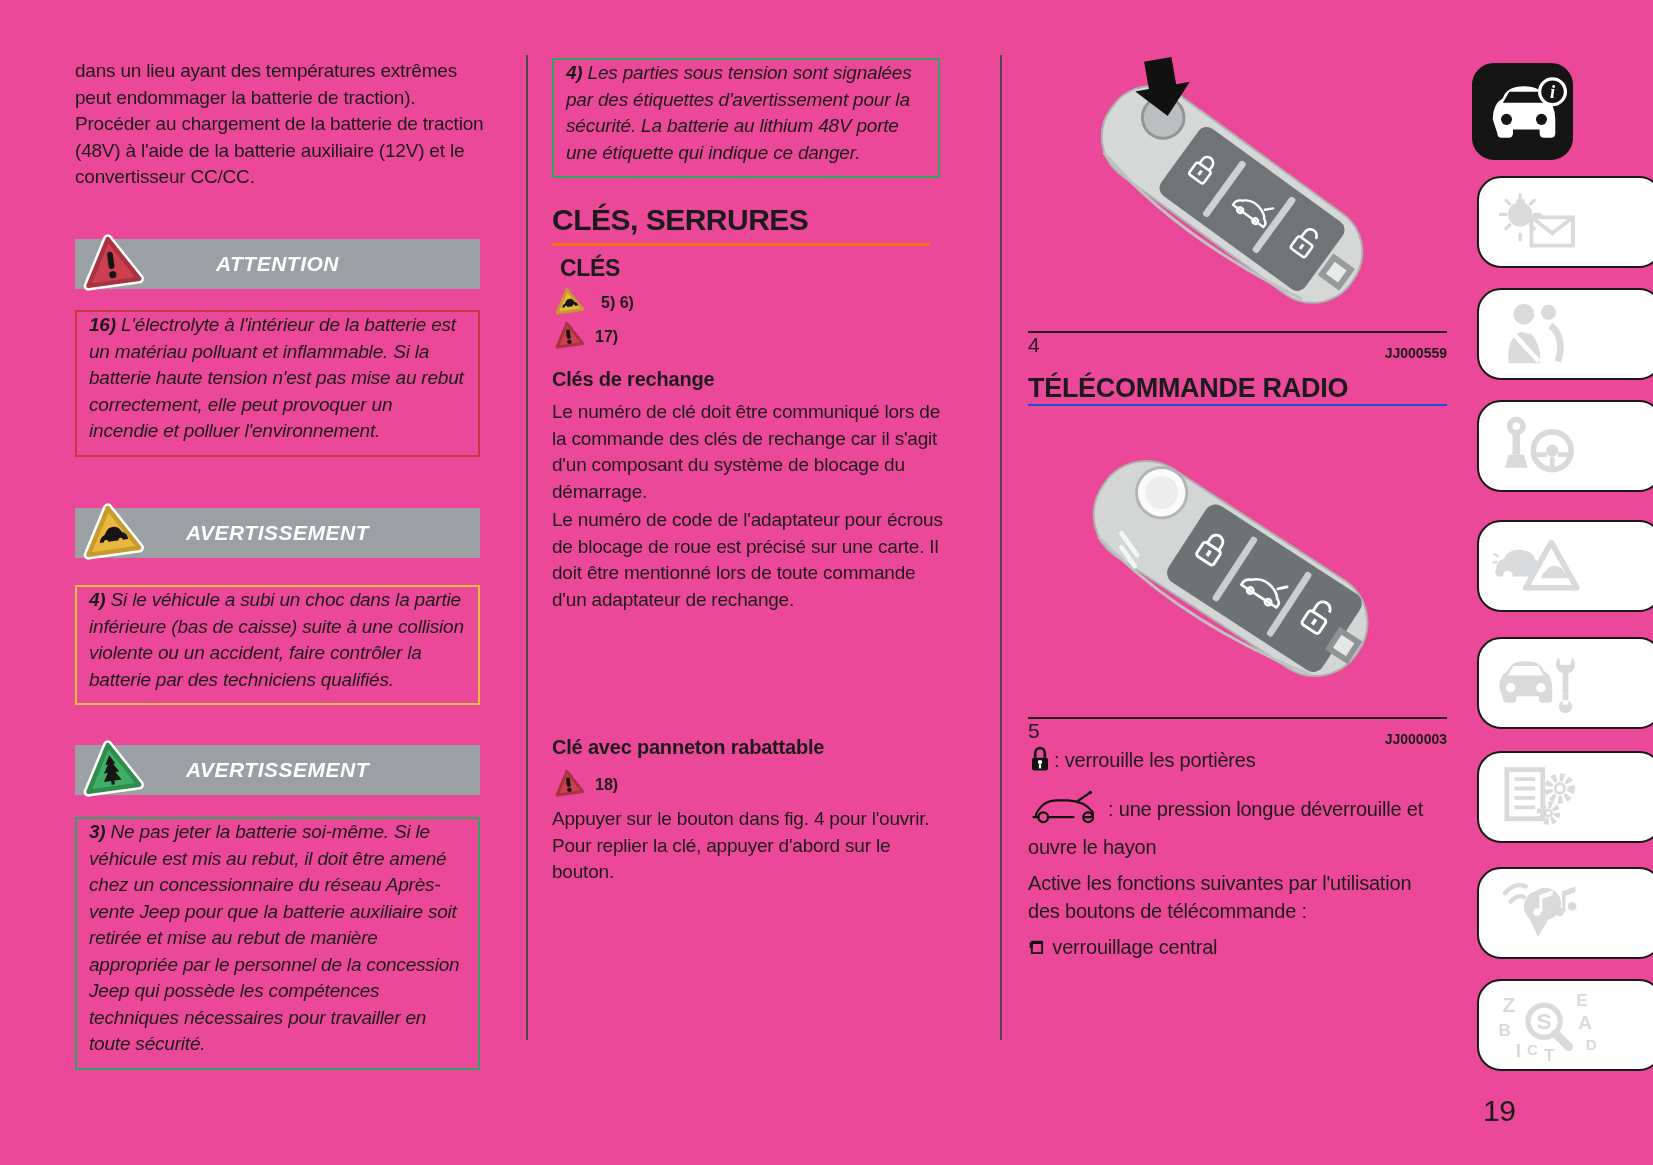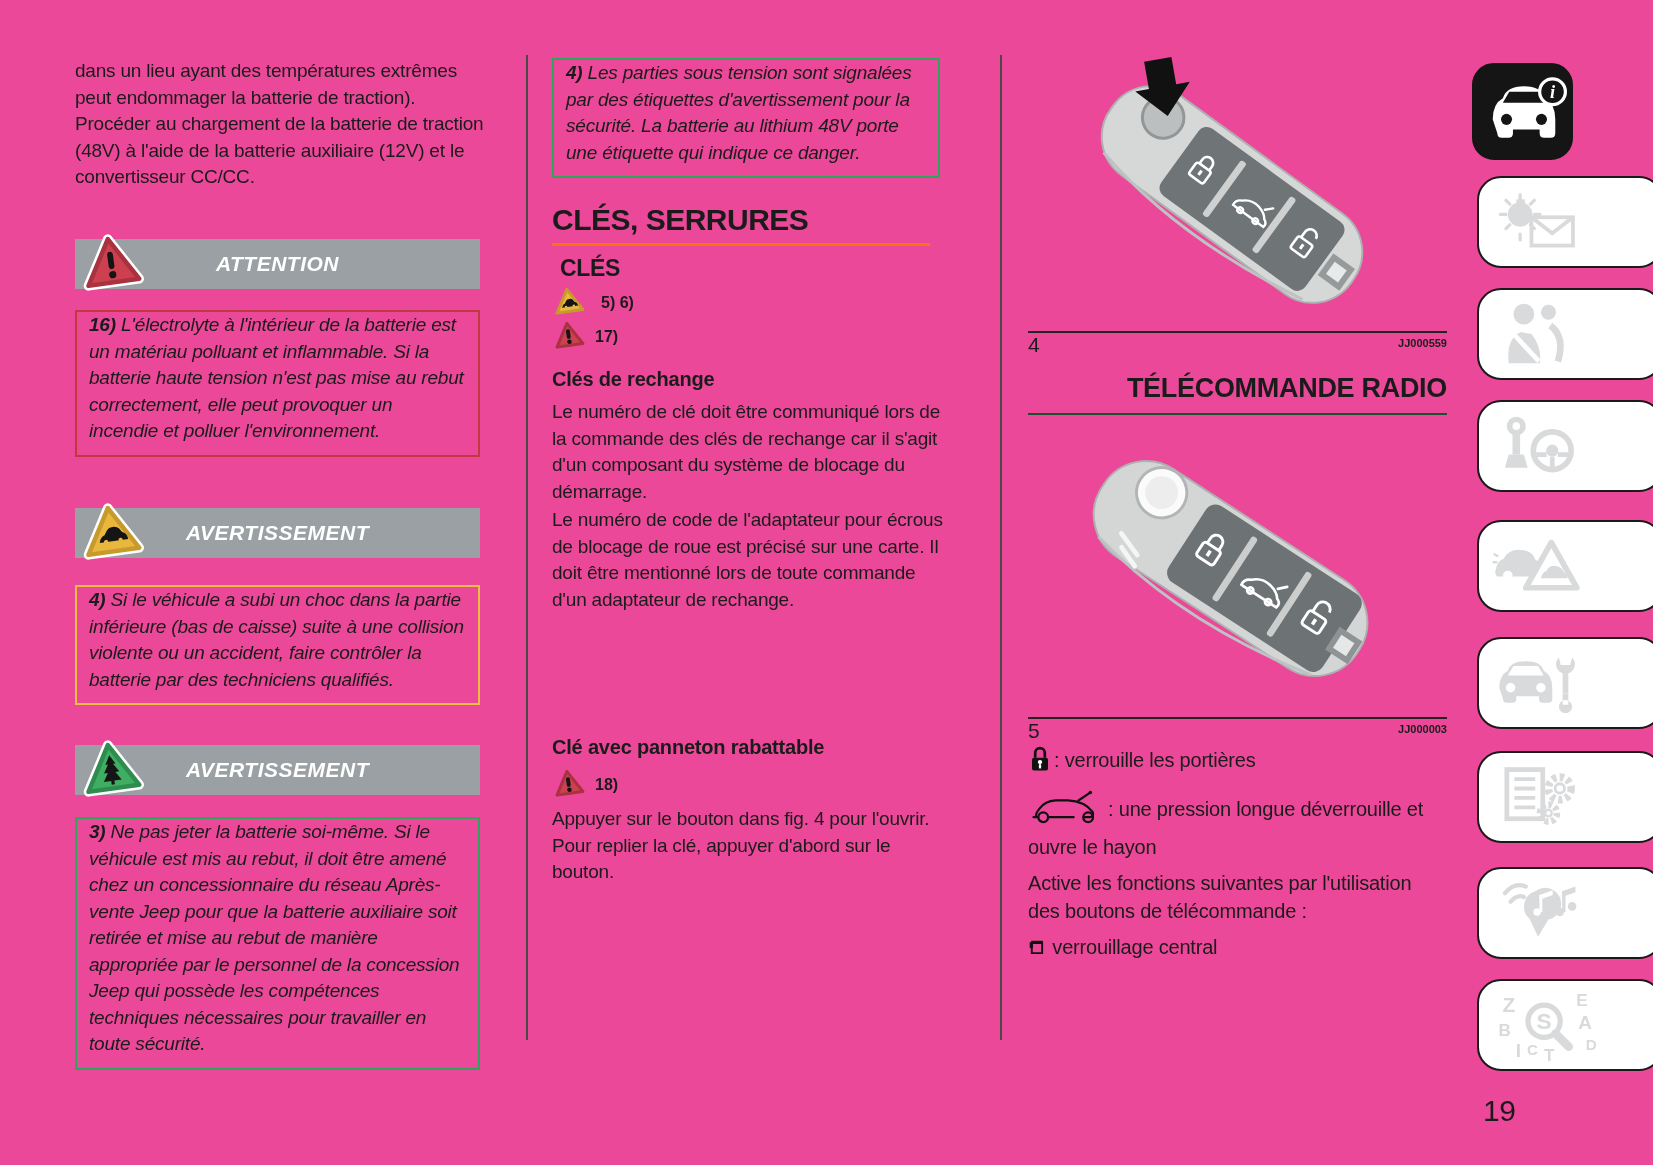--- a/index.html
+++ b/index.html
@@ -24,23 +24,23 @@
   .sectitle{font-size:30px;font-weight:bold;letter-spacing:-0.5px;border-bottom:3px solid #f97316;
             padding-bottom:6px;margin:0;}
   .subtitle{font-size:23px;font-weight:bold;letter-spacing:-0.3px;margin:0;}
   .refrow{display:flex;align-items:center;gap:10px;}
   .reflabel{font-size:16px;font-weight:bold;letter-spacing:0;}
   .parahead{font-size:20px;font-weight:bold;margin:0;letter-spacing:-0.2px;}
   
   .figrule{border-top:2px solid #222;}
   .figcap{display:flex;justify-content:space-between;align-items:flex-start;}
   .fignum{font-size:21px;}
-  .figcode{font-size:11px;font-weight:bold;letter-spacing:0;padding-top:4px;}
-  .rtitle{font-size:27px;font-weight:bold;letter-spacing:-0.3px;border-bottom:2px solid #14532d;
-          padding-bottom:9px;margin:0;text-align:right;}
+  .figcode{font-size:14px;font-weight:bold;letter-spacing:0;padding-top:12px;}
+  .rtitle{font-size:27px;font-weight:bold;letter-spacing:-0.3px;border-bottom:2px solid #1d4ed8;
+          margin:0;}
   .fnrow{font-size:20px;line-height:28px;letter-spacing:-0.2px;margin-bottom:8px;}
   .fnrow .ficon{display:inline-block;vertical-align:middle;margin-right:2px;}
   
   .tab{position:absolute;left:1477px;width:186px;height:92px;border:2.5px solid #1a1a1a;
        border-radius:24px;background:#fff;box-sizing:border-box;}
   .tab svg{position:absolute;left:12px;top:50%;transform:translateY(-50%);}
   .tab-active{left:1472px;width:101px;height:97px;background:#151515;border-color:#151515;border-radius:22px;}
   .pagenum{position:absolute;left:1483px;top:1094px;font-size:30px;letter-spacing:-0.5px;}
 </style>
 </head>

